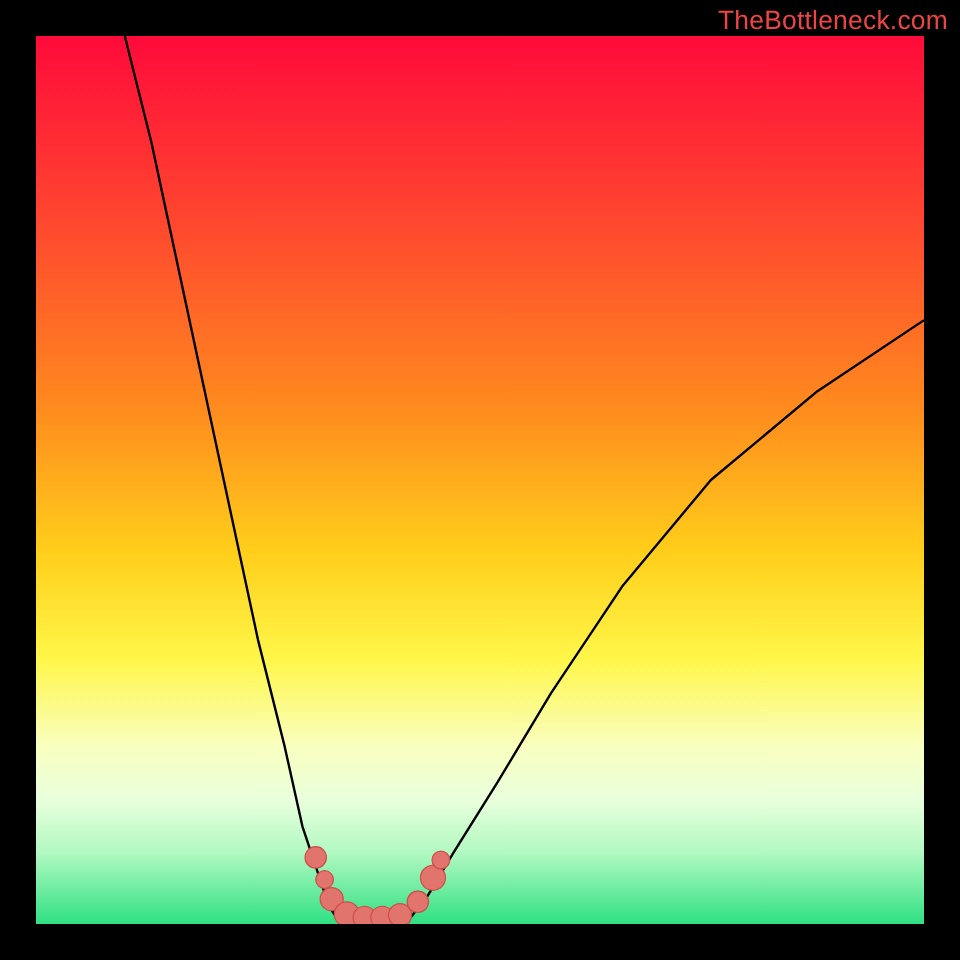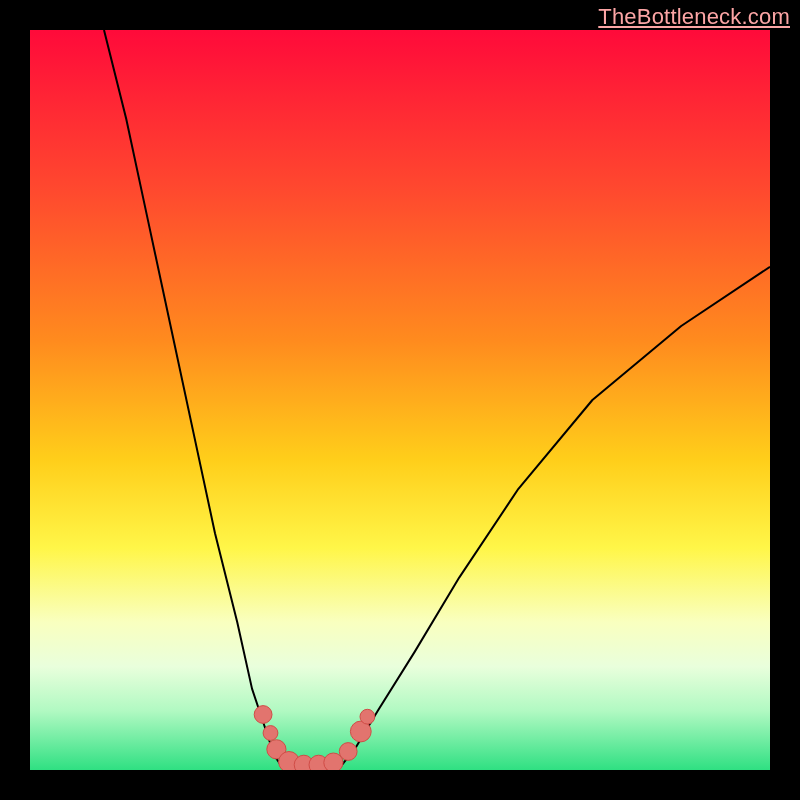--- a/index.html
+++ b/index.html
@@ -11,25 +11,24 @@
   .stage {
     position: relative;
     width: 800px;
     height: 800px;
     background: #000;
   }
   .watermark {
     position: absolute;
     top: 4px;
     right: 10px;
-    color: #fca5a5;
+    color: #ef4444;
     font-size: 22px;
     z-index: 10;
     letter-spacing: 0.2px;
-    text-decoration: underline;
   }
   .plot {
     position: absolute;
     left: 30px;
     top: 30px;
     width: 740px;
     height: 740px;
     background: linear-gradient(to bottom,
       #ff0a3a 0%,
       #ff4a2e 22%,

